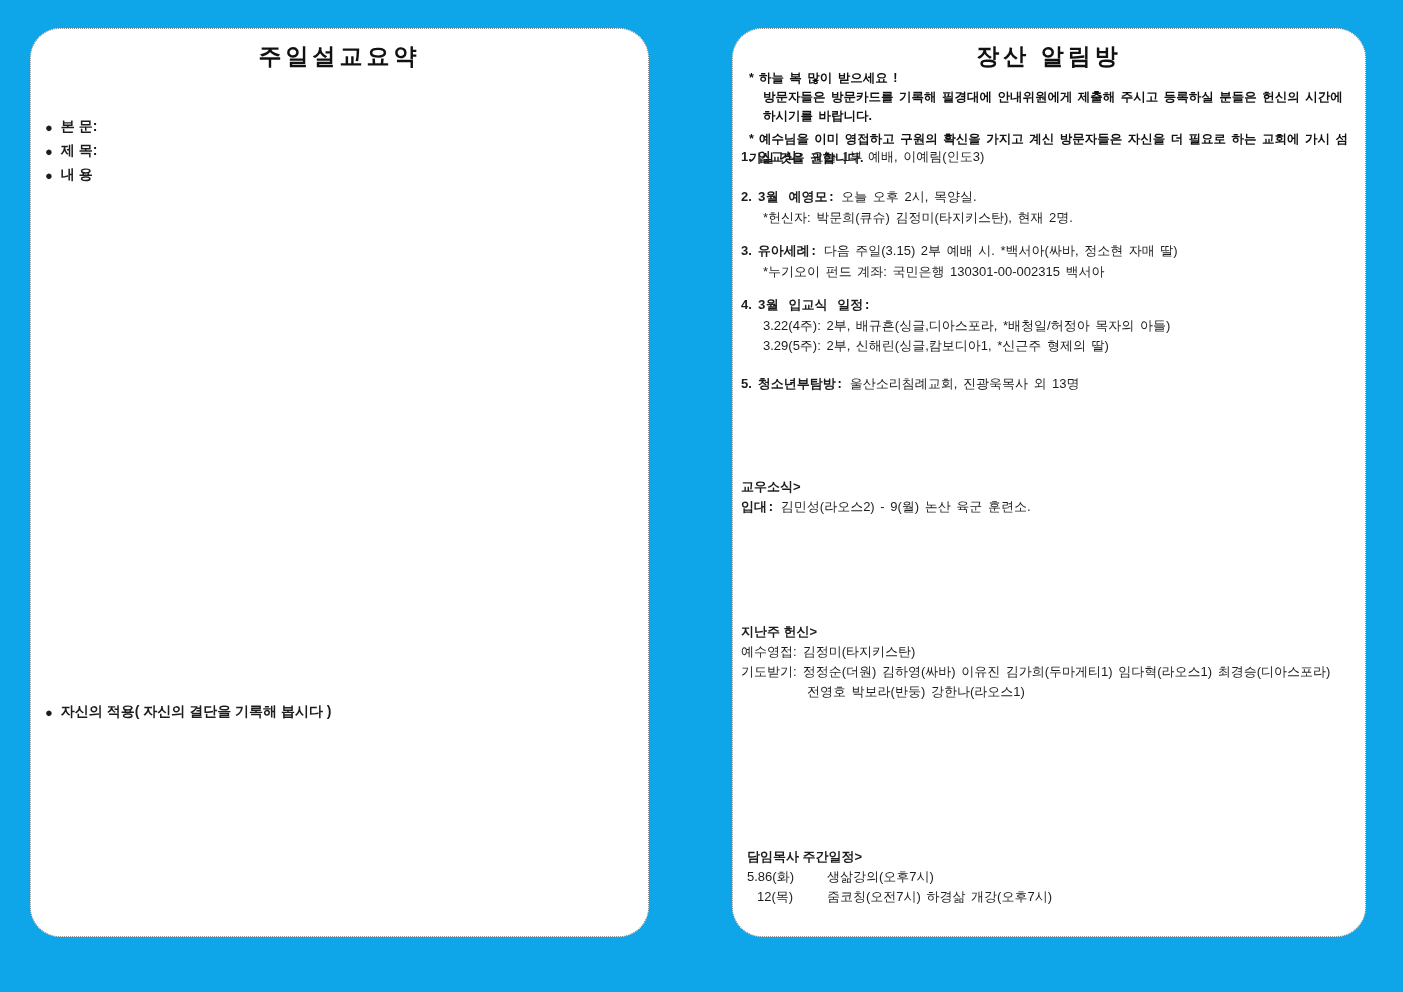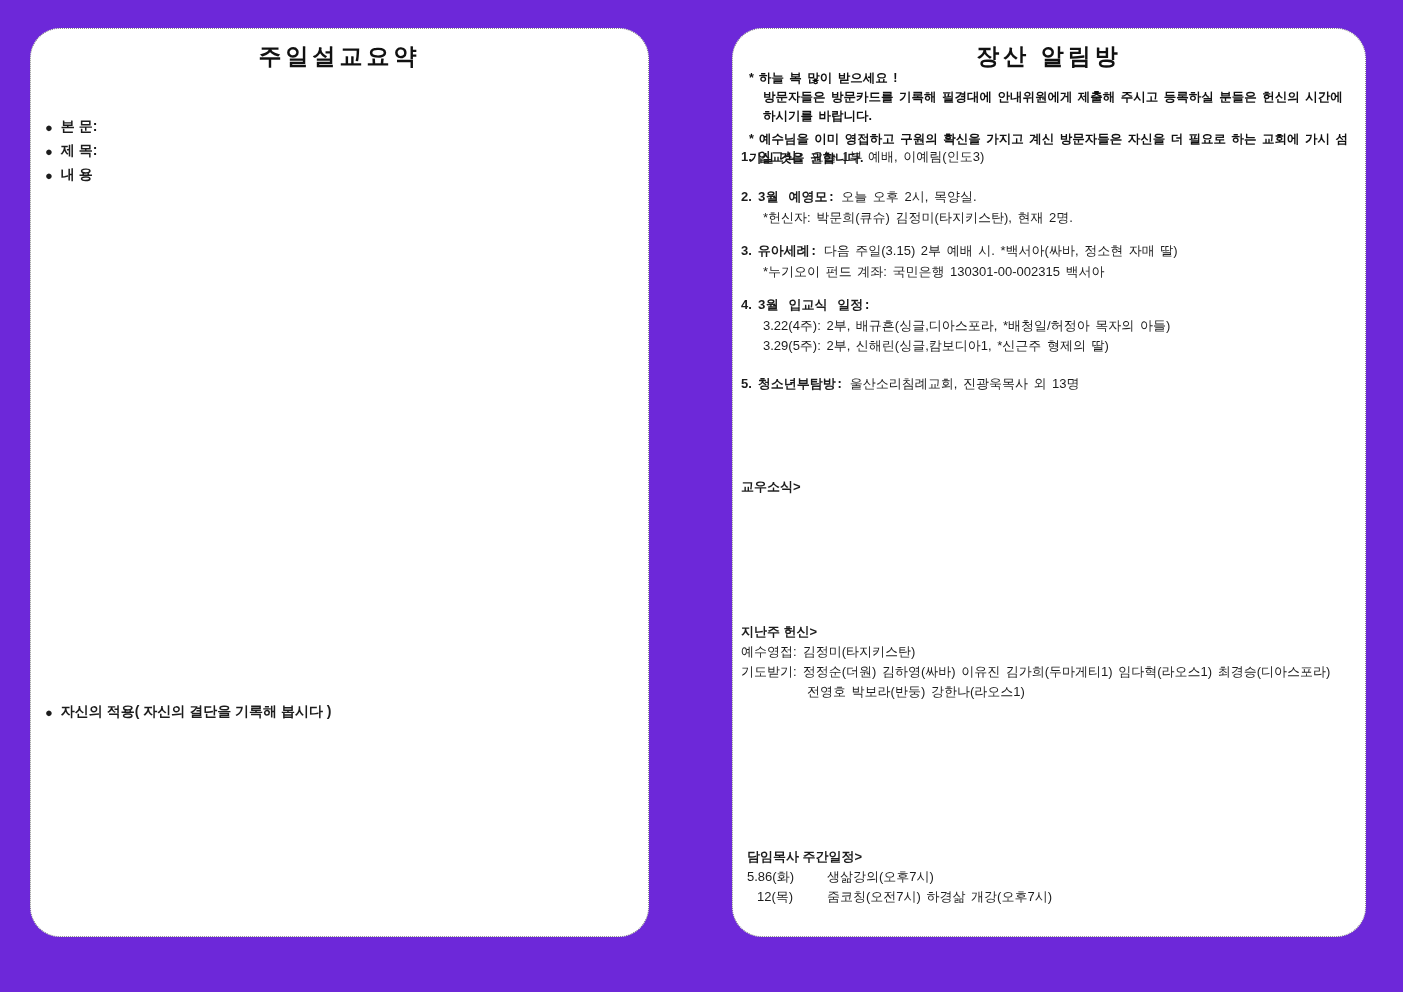--- a/index.html
+++ b/index.html
@@ -1,17 +1,17 @@
 <!DOCTYPE html>
 <html><head>
 <meta charset="utf-8">
 <style>
   * { margin:0; padding:0; box-sizing:border-box; }
   html,body { width:1403px; height:992px; background:#ffffff; font-family:"Liberation Sans","DejaVu Sans",sans-serif; color:#1c1c1c; }
-  .sheet { position:relative; width:1403px; height:992px; background:#6d28d9; overflow:hidden; }
+  .sheet { position:relative; width:1403px; height:992px; background:#0ea5e9; overflow:hidden; }
 
   .panel { position:absolute; top:28px; height:909px; border:1px dotted #8a8a8a; border-radius:30px; background:#fff; }
   .panel-left  { left:30px;  width:619px; }
   .panel-right { left:732px; width:634px; }
 
   .panel-title { position:absolute; left:0; right:0; top:12px; text-align:center; font-size:23px; font-weight:bold; letter-spacing:4px; color:#111; }
   .bold { font-weight:bold;font-family:Liberation Mono, monospace; }
 
   
   .lp-subtitle { position:absolute; left:24px; right:12px; top:48px; font-size:12.5px; line-height:18px; word-spacing:2px; color:#1c1c1c; }
@@ -119,20 +119,23 @@
     </div>
 
     <div class="rp-item pos-item5">
       <div class="rp-line">
         <span class="rp-num">5.</span><span class="bold gap6">청소년부탐방:</span><span>울산소리침례교회, 진광욱목사 외 13명</span>
       </div>
     </div>
 
     <div class="rp-section pos-news">
       <div class="rp-heading">교우소식&gt;</div>
+      <div class="rp-sec-row">
+        <span class="bold gap6">입대:</span><span>김민성(라오스2) - 9(월) 논산 육군 훈련소.</span>
+      </div>
     </div>
 
 
     <div class="rp-section pos-lastweek">
       <div class="rp-heading">지난주 헌신&gt;</div>
       <div class="rp-sec-row">
         <span class="gap6">예수영접:</span><span>김정미(타지키스탄)</span>
       </div>
       <div class="rp-sec-row">
         <span class="gap6">기도받기:</span><span>정정순(더원) 김하영(싸바) 이유진 김가희(두마게티1) 임다혁(라오스1) 최경승(디아스포라)</span>

